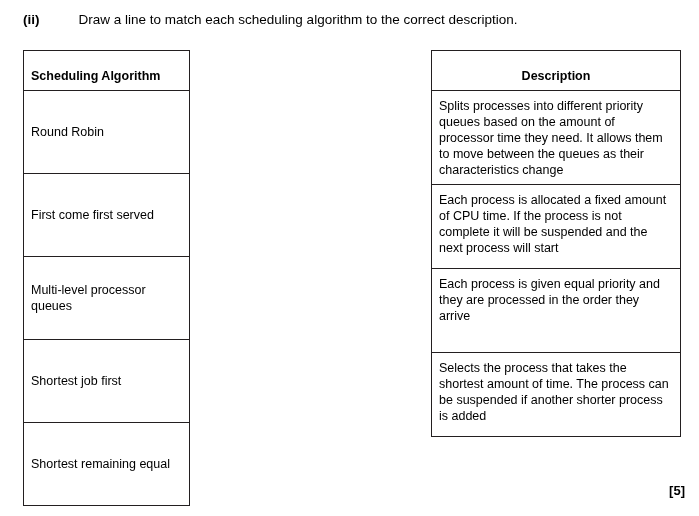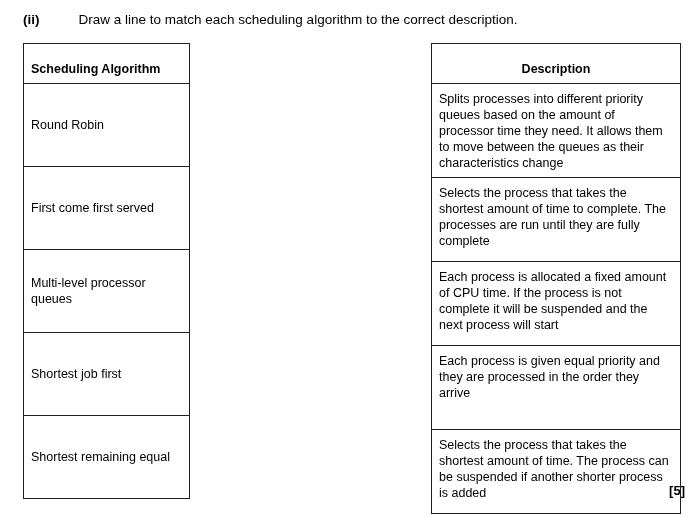--- a/index.html
+++ b/index.html
@@ -20,21 +20,21 @@
     width: 699px;
     height: 516px;
     box-sizing: border-box;
     padding: 8px 12px 0 12px;
   }
   .question-line {
     display: flex;
     align-items: baseline;
     font-size: 13.5px;
     line-height: 1.3;
-    margin: 3px 0 14px 11px;
+    margin: 3px 0 21px 11px;
   }
   .q-label {
     font-weight: bold;
     margin-right: 10px;
     white-space: nowrap;
   }
   .q-text {
     font-weight: normal;
     padding-left: 29px;
   }
@@ -129,23 +129,20 @@
       <thead>
         <tr>
           <th>Description</th>
         </tr>
       </thead>
       <tbody>
         <tr>
           <td>Splits processes into different priority queues based on the amount of processor time they need. It allows them to move between the queues as their characteristics change</td>
         </tr>
         <tr>
-          <td>Selects the process that takes the shortest amount of time to complete. The processes are run until they are fully complete</td>
-        </tr>
-        <tr>
           <td>Each process is allocated a fixed amount of CPU time. If the process is not complete it will be suspended and the next process will start</td>
         </tr>
         <tr>
           <td>Each process is given equal priority and they are processed in the order they arrive</td>
         </tr>
         <tr>
           <td>Selects the process that takes the shortest amount of time. The process can be suspended if another shorter process is added</td>
         </tr>
       </tbody>
     </table>

